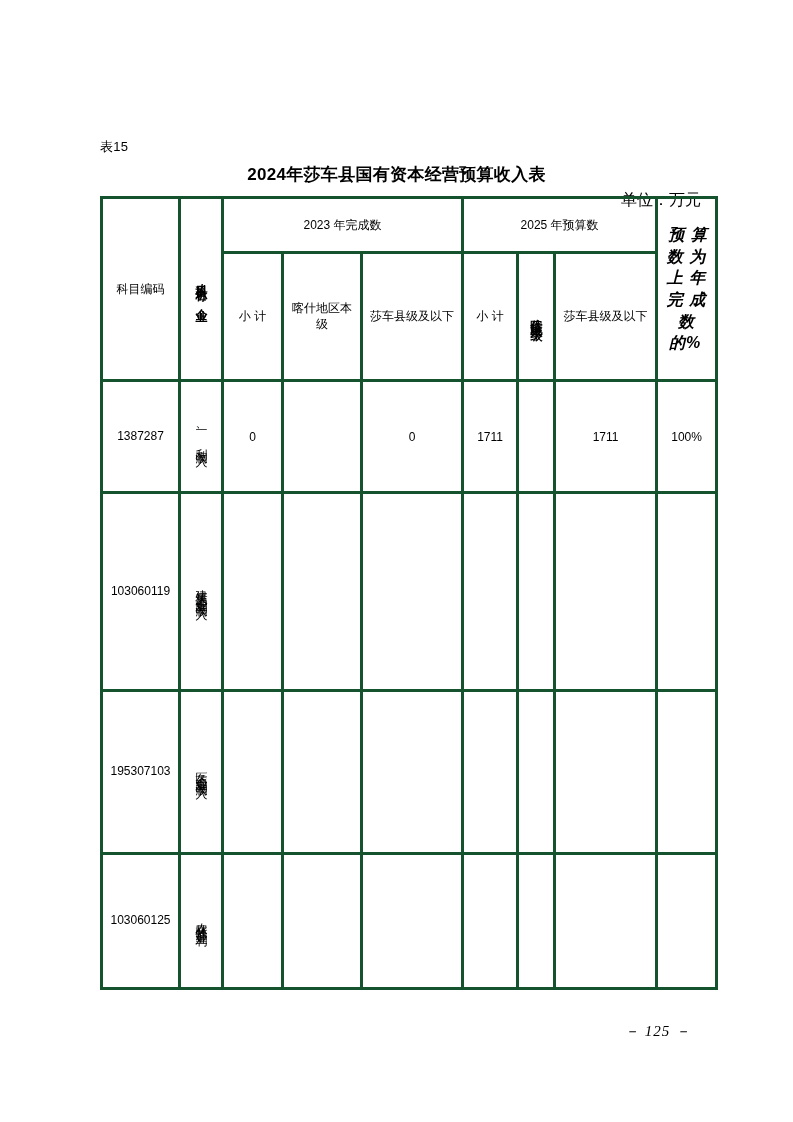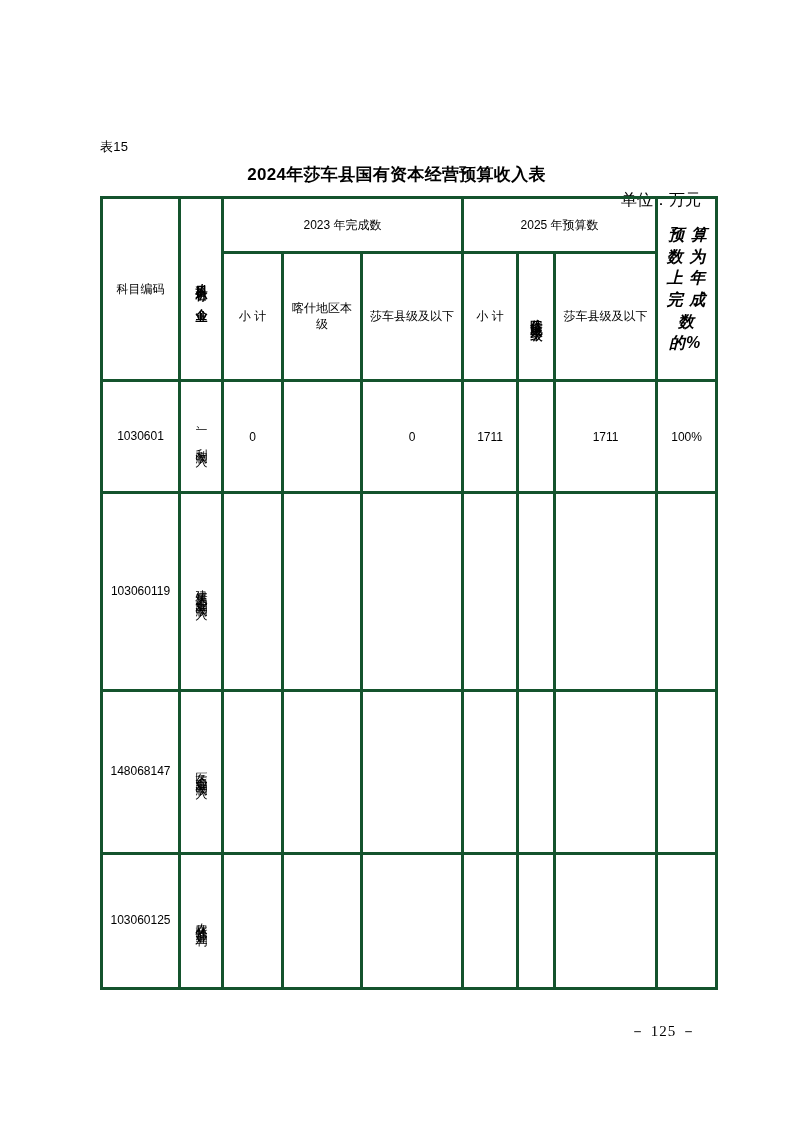--- a/index.html
+++ b/index.html
@@ -100,25 +100,26 @@
     font-size: 12.5px;
     line-height: 1.3;
     padding: 0 8px;
     word-break: break-all;
   }
   .name-cell {
     height: 100%;
   }
   .page-number {
     position: absolute;
-    right: 96px;
+    right: 102px;
     top: 1022px;
     font-family: "Liberation Serif", serif;
     font-size: 15px;
     letter-spacing: 1px;
+    font-style: italic;
   }
 </style>
 </head>
 <body>
 
 <div class="page">
 
   <div class="table-label">表15</div>
   <div class="doc-title">2024年莎车县国有资本经营预算收入表</div>
   <div class="unit-note">单位：万元</div>
@@ -170,21 +171,21 @@
           <span class="vert-b">喀什地区本级</span>
         </th>
         <th class="hdr" rowspan="2">
           <span class="wrap2">莎车县级及以下</span>
         </th>
       </tr>
       <tr></tr>
     </thead>
     <tbody>
       <tr style="height:112px">
-        <td class="code-cell">1030601</td>
+        <td class="code-cell">1387287</td>
         <td class="name-cell">
           <span class="vert">一、利润收入</span>
         </td>
         <td>0</td>
         <td></td>
         <td>0</td>
         <td>1711</td>
         <td></td>
         <td>1711</td>
         <td>100%</td>
@@ -196,21 +197,21 @@
         </td>
         <td></td>
         <td></td>
         <td></td>
         <td></td>
         <td></td>
         <td></td>
         <td></td>
       </tr>
       <tr style="height:163px">
-        <td class="code-cell">148068147</td>
+        <td class="code-cell">195307103</td>
         <td class="name-cell">
           <span class="vert">医药企业利润收入</span>
         </td>
         <td></td>
         <td></td>
         <td></td>
         <td></td>
         <td></td>
         <td></td>
         <td></td>

